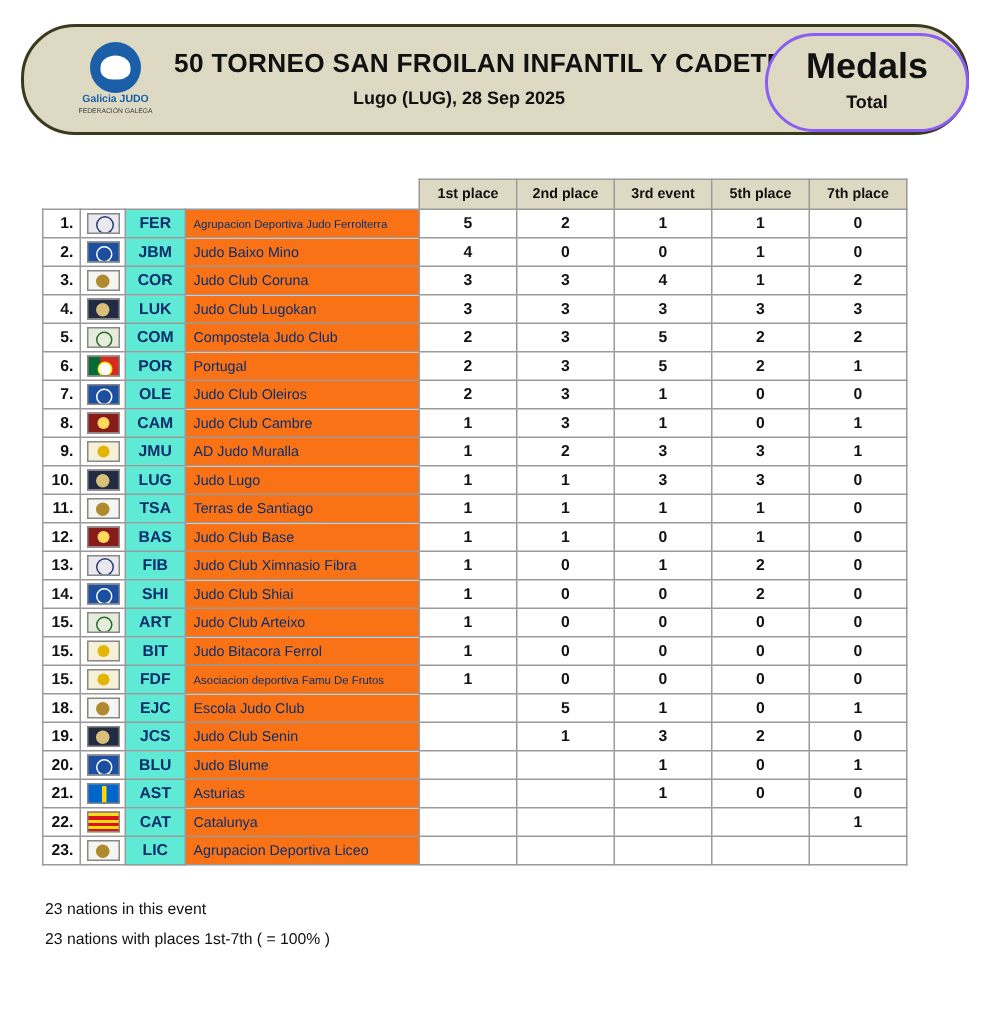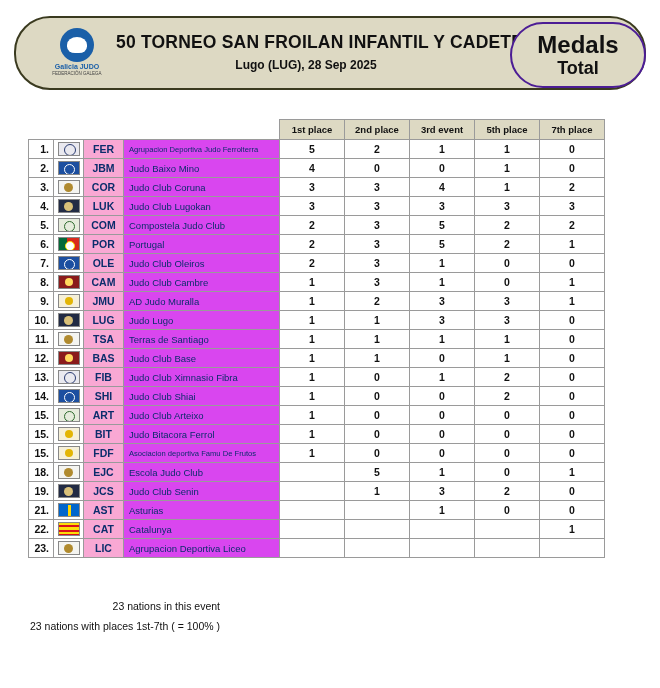--- a/index.html
+++ b/index.html
@@ -92,34 +92,34 @@
     line-height: 18px;
     margin-top: 2px;
   }
   .medals-badge {
     position: absolute;
     right: 14px;
     top: 22px;
     width: 136px;
     height: 66px;
     background: #ddd9c3;
-    border: 2px solid #4c1d95;
+    border: 2px solid #8b5cf6;
     border-radius: 34px / 34px;
     box-sizing: border-box;
     text-align: center;
   }
   .medals-title {
     font-size: 24px;
     font-weight: bold;
     color: #111111;
     line-height: 30px;
     padding-top: 6px;
   }
   .medals-sub {
-    font-size: 18px;
+    font-size: 12px;
     font-weight: bold;
     color: #111111;
     line-height: 16px;
   }
 
   
   .table-wrap {
     position: absolute;
     left: 28px;
     top: 119px;
@@ -148,28 +148,28 @@
     text-align: center;
     background: #ffffff;
     vertical-align: middle;
   }
   .col-code {
     width: 40px;
     text-align: center;
     font-weight: bold;
     font-size: 10.5px;
     color: #0b2d6b;
-    background: #f9a8d4;
+    background: #5eead4;
   }
   .col-name {
     width: 156px;
     padding-left: 5px !important;
     font-size: 9.5px;
     color: #0b2d6b;
-    background: #d946ef;
+    background: #f97316;
     white-space: nowrap;
     overflow: hidden;
   }
   .col-name.small {
     font-size: 7.6px;
   }
   .col-place {
     width: 65px;
     text-align: center;
     font-weight: bold;
@@ -332,21 +332,20 @@
   .notes {
     position: absolute;
     left: 30px;
     top: 596px;
     font-size: 10.5px;
     color: #111;
     line-height: 20px;
   }
   .note-line {
     white-space: nowrap;
-    text-align: right;
   }
 </style>
 </head>
 <body>
 
 <div class="page">
 
   <div class="banner">
     <div class="logo">
       <div class="logo-circle"></div>
@@ -583,20 +582,31 @@
             <td class="col-flag"><span class="flag dark-emblem"></span></td>
             <td class="col-code">JCS</td>
             <td class="col-name">Judo Club Senin</td>
             <td class="col-place"></td>
             <td class="col-place">1</td>
             <td class="col-place">3</td>
             <td class="col-place">2</td>
             <td class="col-place">0</td>
           </tr>
           <tr>
+            <td class="col-rank">20.</td>
+            <td class="col-flag"><span class="flag blue-emblem"></span></td>
+            <td class="col-code">BLU</td>
+            <td class="col-name">Judo Blume</td>
+            <td class="col-place"></td>
+            <td class="col-place"></td>
+            <td class="col-place">1</td>
+            <td class="col-place">0</td>
+            <td class="col-place">1</td>
+          </tr>
+          <tr>
             <td class="col-rank">21.</td>
             <td class="col-flag"><span class="flag ast"></span></td>
             <td class="col-code">AST</td>
             <td class="col-name">Asturias</td>
             <td class="col-place"></td>
             <td class="col-place"></td>
             <td class="col-place">1</td>
             <td class="col-place">0</td>
             <td class="col-place">0</td>
           </tr>

